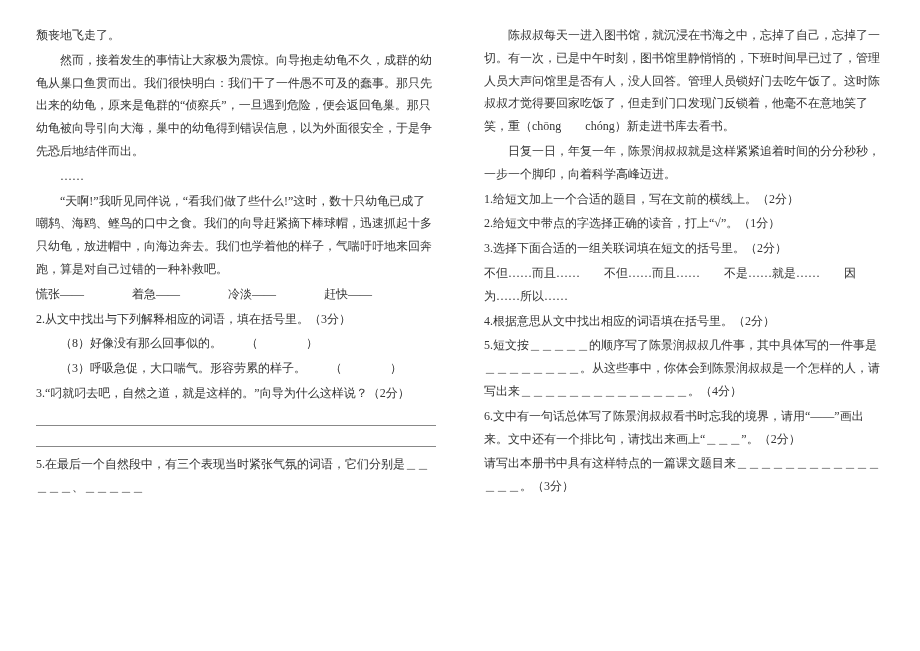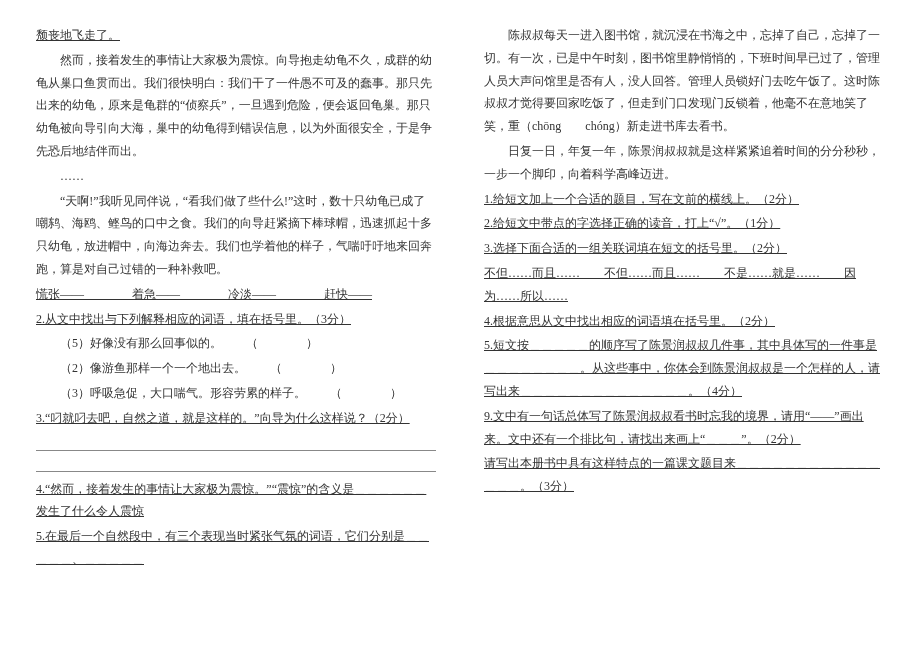--- a/index.html
+++ b/index.html
@@ -16,59 +16,57 @@
     gap: 48px;
   }
   .col {
     flex: 1;
     min-width: 0;
   }
   p {
     margin: 0 0 2px 0;
     text-indent: 2em;
   }
-  .no-indent { text-indent: 0; text-decoration: underline; }
+  .no-indent { text-indent: 0; }
   .blank-line {
     border-bottom: 1px solid #888;
     margin: 6px 0;
     height: 14px;
   }
 </style>
 </head>
 <body>
 
 <div class="page">
 
   <div class="col">
     <p class="no-indent">颓丧地飞走了。</p>
     <p>然而，接着发生的事情让大家极为震惊。向导抱走幼龟不久，成群的幼龟从巢口鱼贯而出。我们很快明白：我们干了一件愚不可及的蠢事。那只先出来的幼龟，原来是龟群的“侦察兵”，一旦遇到危险，便会返回龟巢。那只幼龟被向导引向大海，巢中的幼龟得到错误信息，以为外面很安全，于是争先恐后地结伴而出。</p>
     <p>……</p>
     <p>“天啊!”我听见同伴说，“看我们做了些什么!”这时，数十只幼龟已成了嘲鸫、海鸥、鲣鸟的口中之食。我们的向导赶紧摘下棒球帽，迅速抓起十多只幼龟，放进帽中，向海边奔去。我们也学着他的样子，气喘吁吁地来回奔跑，算是对自己过错的一种补救吧。</p>
 
     <p class="no-indent">慌张——　　　　着急——　　　　冷淡——　　　　赶快——</p>
     <p class="no-indent">2.从文中找出与下列解释相应的词语，填在括号里。（3分）</p>
-    <p>（5）好像没有那么回事似的。　　（　　　　）</p>
-    <p>（2）像游鱼那样一个一个地出去。　　（　　　　）</p>
+    <p>（8）好像没有那么回事似的。　　（　　　　）</p>
     <p>（3）呼吸急促，大口喘气。形容劳累的样子。　　（　　　　）</p>
     <p class="no-indent">3.“叼就叼去吧，自然之道，就是这样的。”向导为什么这样说？（2分）</p>
     <div class="blank-line"></div>
     <div class="blank-line"></div>
-    <p class="no-indent">4.“然而，接着发生的事情让大家极为震惊。”“震惊”的含义是＿＿＿＿＿＿发生了什么令人震惊</p>
     <p class="no-indent">5.在最后一个自然段中，有三个表现当时紧张气氛的词语，它们分别是＿＿＿＿＿、＿＿＿＿＿</p>
 
   </div>
 
   <div class="col">
     <p>陈叔叔每天一进入图书馆，就沉浸在书海之中，忘掉了自己，忘掉了一切。有一次，已是中午时刻，图书馆里静悄悄的，下班时间早已过了，管理人员大声问馆里是否有人，没人回答。管理人员锁好门去吃午饭了。这时陈叔叔才觉得要回家吃饭了，但走到门口发现门反锁着，他毫不在意地笑了笑，重（chōng　　chóng）新走进书库去看书。</p>
     <p>日复一日，年复一年，陈景润叔叔就是这样紧紧追着时间的分分秒秒，一步一个脚印，向着科学高峰迈进。</p>
 
     <p class="no-indent">1.给短文加上一个合适的题目，写在文前的横线上。（2分）</p>
     <p class="no-indent">2.给短文中带点的字选择正确的读音，打上“√”。（1分）</p>
     <p class="no-indent">3.选择下面合适的一组关联词填在短文的括号里。（2分）</p>
     <p class="no-indent">不但……而且……　　不但……而且……　　不是……就是……　　因为……所以……</p>
     <p class="no-indent">4.根据意思从文中找出相应的词语填在括号里。（2分）</p>
     <p class="no-indent">5.短文按＿＿＿＿＿的顺序写了陈景润叔叔几件事，其中具体写的一件事是＿＿＿＿＿＿＿＿。从这些事中，你体会到陈景润叔叔是一个怎样的人，请写出来＿＿＿＿＿＿＿＿＿＿＿＿＿＿。（4分）</p>
-    <p class="no-indent">9.文中有一句话总体写了陈景润叔叔看书时忘我的境界，请用“——”画出来。文中还有一个排比句，请找出来画上“＿＿＿”。（2分）</p>
+    <p class="no-indent">6.文中有一句话总体写了陈景润叔叔看书时忘我的境界，请用“——”画出来。文中还有一个排比句，请找出来画上“＿＿＿”。（2分）</p>
     <p class="no-indent">请写出本册书中具有这样特点的一篇课文题目来＿＿＿＿＿＿＿＿＿＿＿＿＿＿＿。（3分）</p>
 
   </div>
 
 </div>
 
 </body></html>

